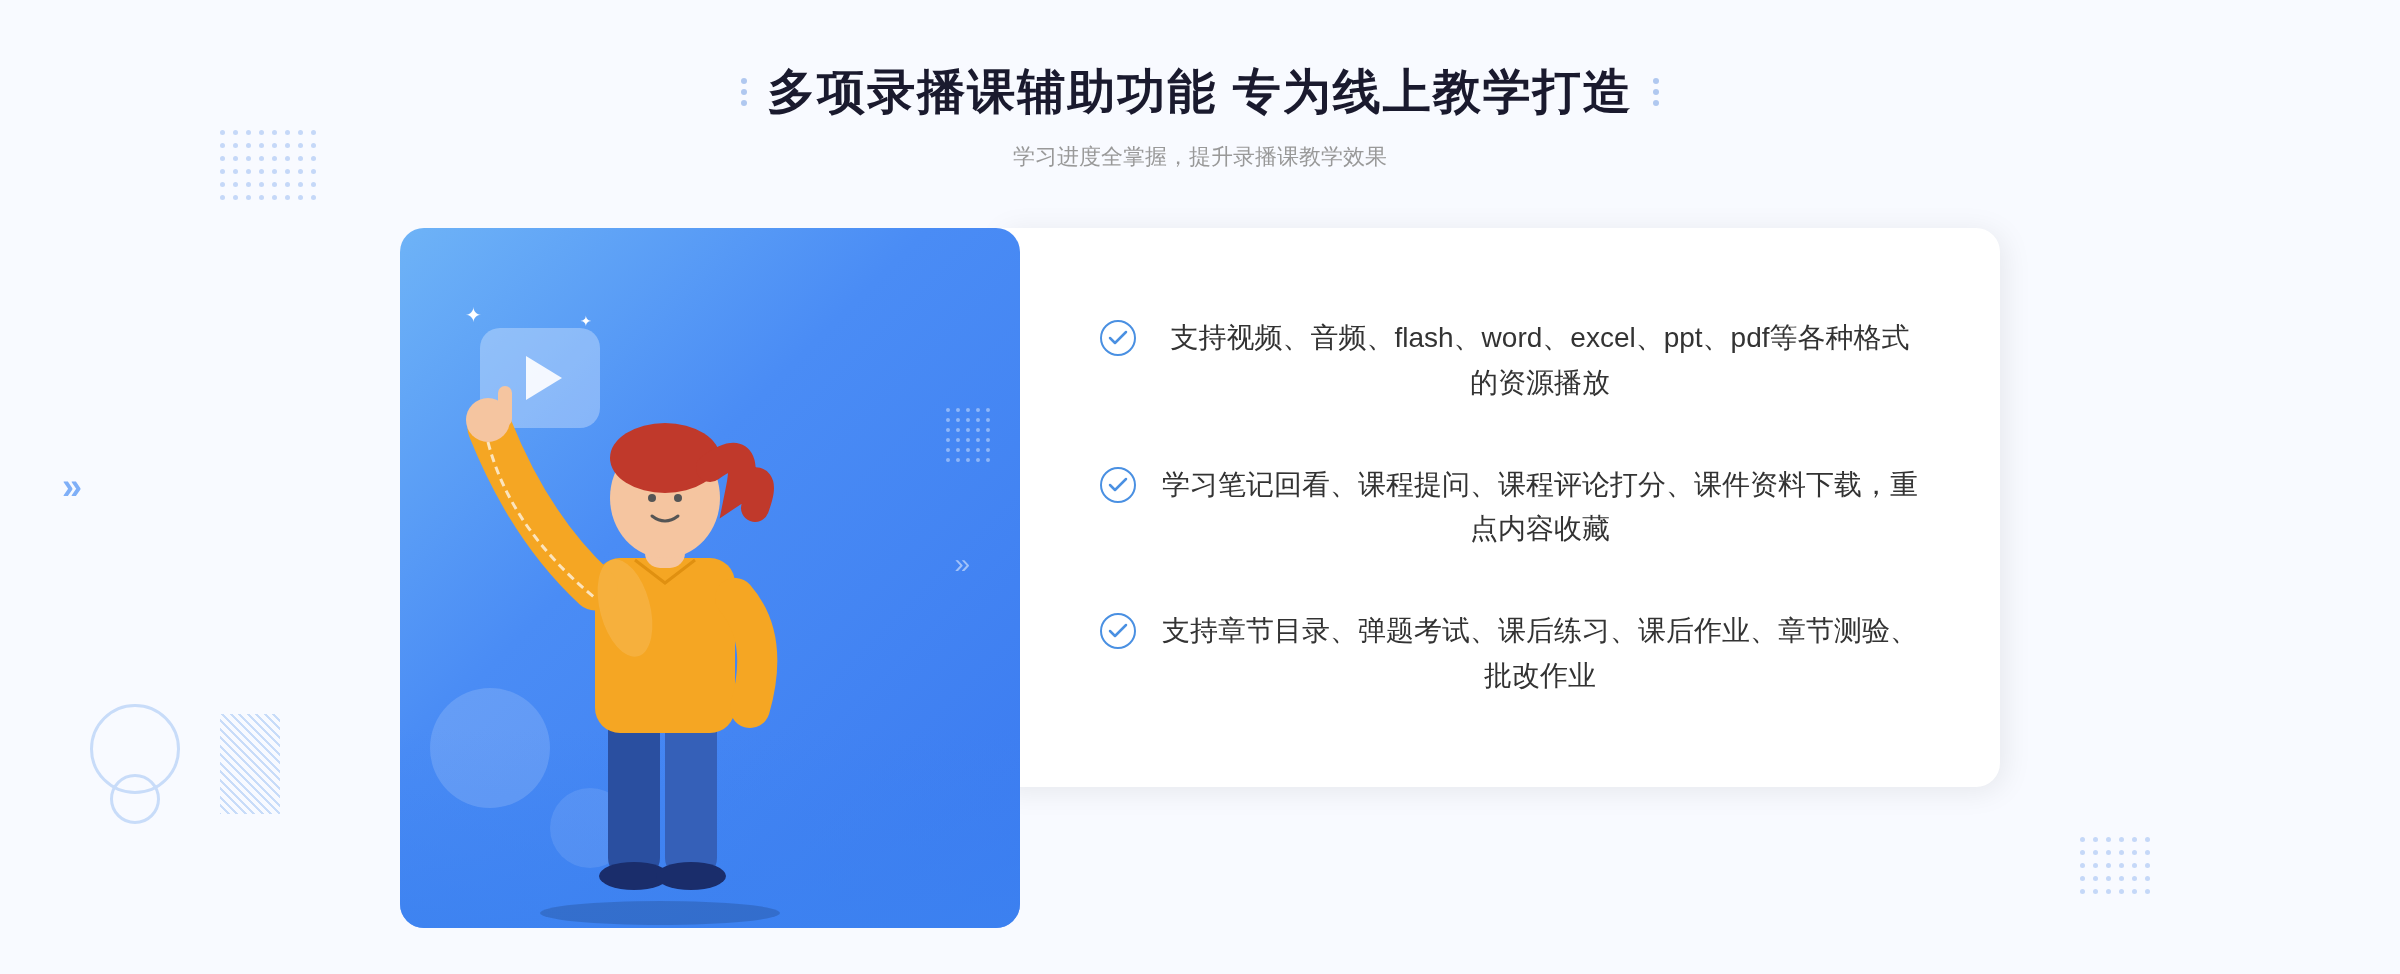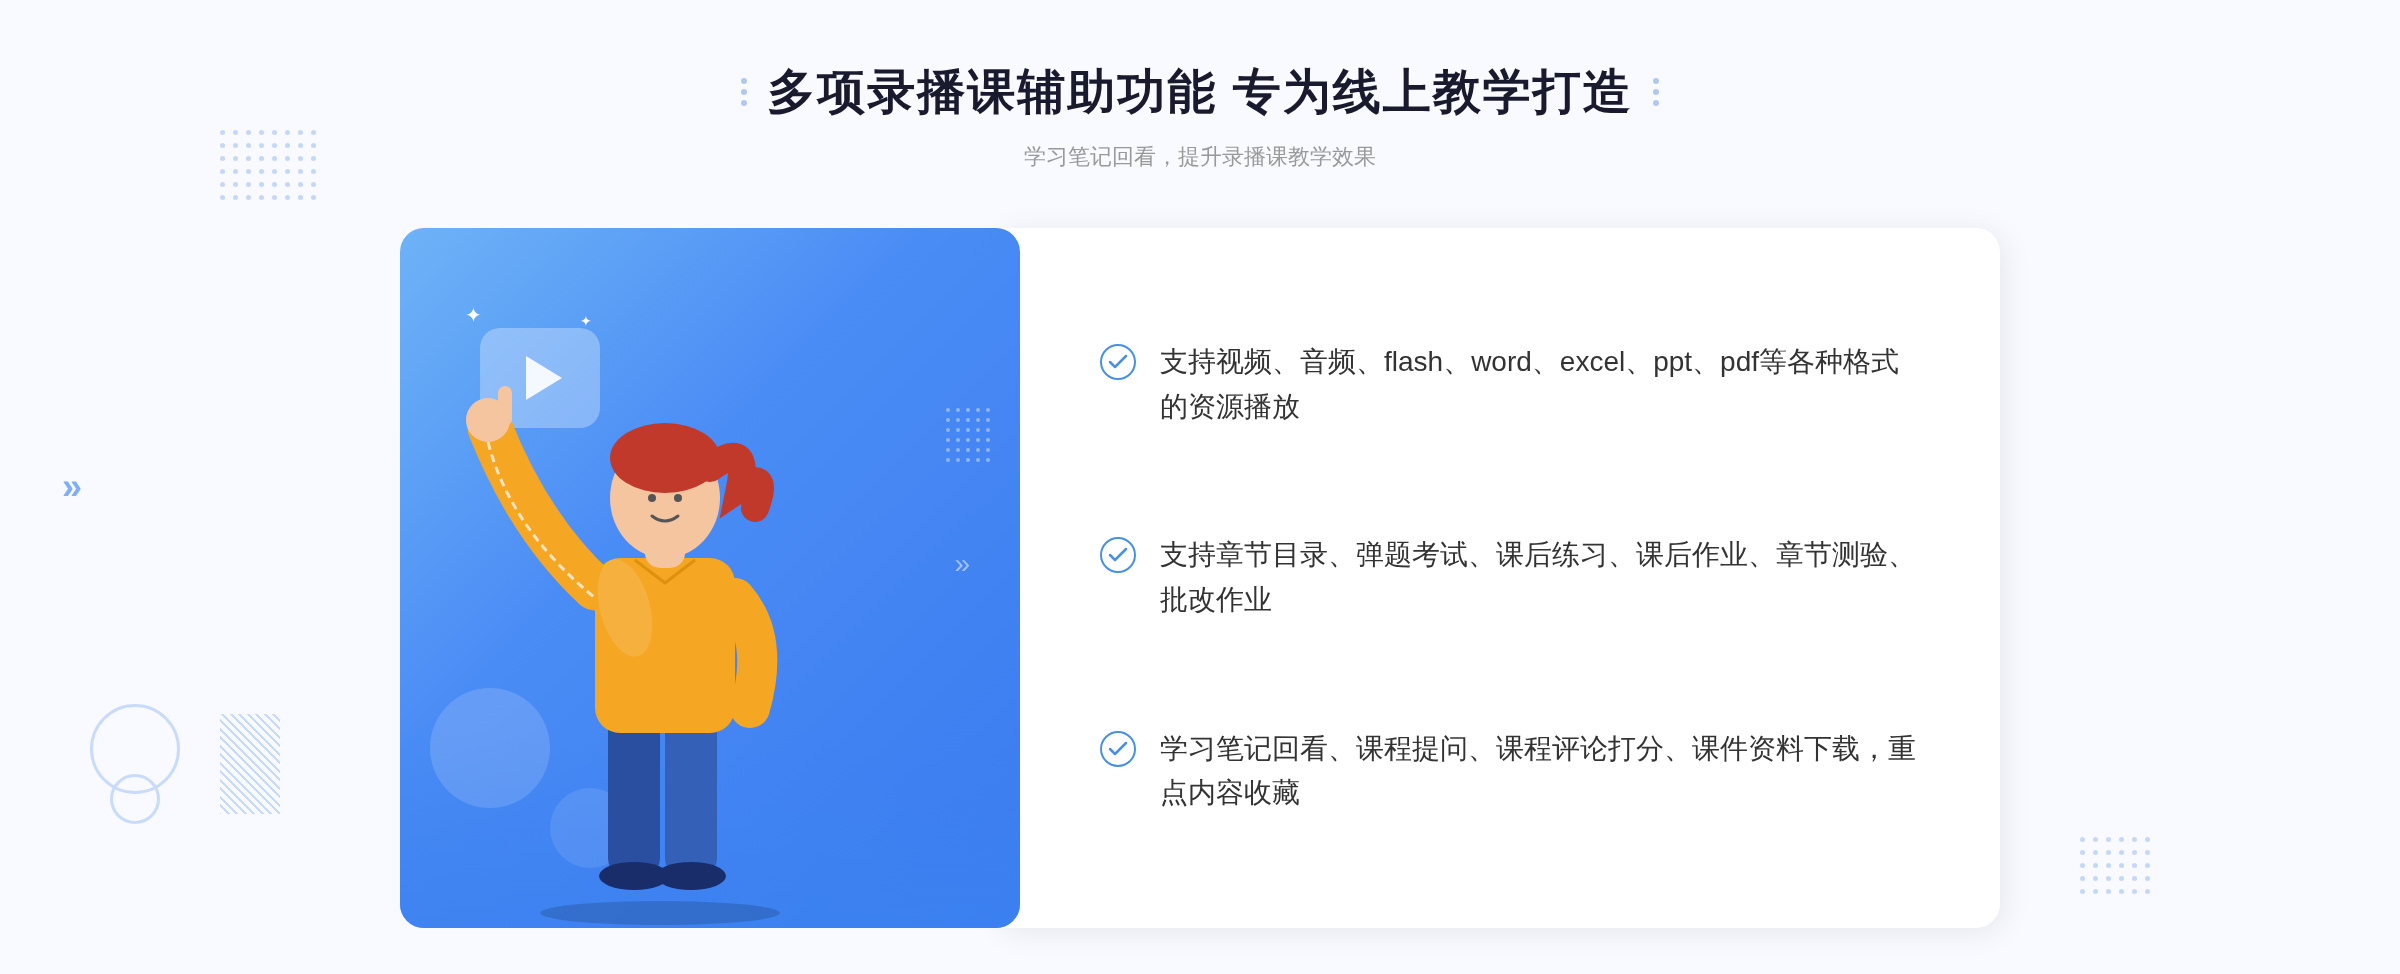--- a/index.html
+++ b/index.html
@@ -228,21 +228,22 @@
       flex: 1;
       background: #ffffff;
       border-radius: 0 24px 24px 0;
       margin-left: -20px;
       padding: 60px 80px 60px 100px;
       display: flex;
       flex-direction: column;
       justify-content: space-around;
       box-shadow: 4px 4px 30px rgba(0,0,0,0.08);
       z-index: 1;
-      height: 700px;
+      height: 559px;
+      text-align: center;
     }
 
     .feature-item {
       display: flex;
       align-items: flex-start;
       gap: 24px;
     }
 
     .check-icon {
       width: 36px;
@@ -385,21 +386,21 @@
           <span></span>
           <span></span>
       </div>
       <h1 class="main-title">多项录播课辅助功能 专为线上教学打造</h1>
       <div class="title-decorator">
         <span></span>
           <span></span>
           <span></span>
       </div>
     </div>
-    <p class="sub-title">学习笔记回看，提升录播课教学效果</p>
+    <p class="sub-title">学习进度全掌握，提升录播课教学效果</p>
   </div>
 
   <div class="content-area">
 
     <div class="illustration-card">
 
       <div class="sparkle sparkle-1">✦</div>
       <div class="sparkle sparkle-2">✦</div>
 
       <div class="play-bubble">
@@ -497,31 +498,31 @@
         <span class="feature-text">支持视频、音频、flash、word、excel、ppt、pdf等各种格式的资源播放</span>
       </div>
 
       <div class="feature-item">
         <div class="check-icon">
           <svg viewBox="0 0 36 36" xmlns="http://www.w3.org/2000/svg">
             <circle cx="18" cy="18" r="17" fill="none" stroke="#4a90e2" stroke-width="2"></circle>
             <path d="M10 18 L15 23 L26 12" stroke="#4a90e2" stroke-width="2.5" fill="none" stroke-linecap="round" stroke-linejoin="round"></path>
           </svg>
         </div>
-        <span class="feature-text">支持章节目录、弹题考试、课后练习、课后作业、章节测验、批改作业</span>
+        <span class="feature-text">学习笔记回看、课程提问、课程评论打分、课件资料下载，重点内容收藏</span>
       </div>
 
       <div class="feature-item">
         <div class="check-icon">
           <svg viewBox="0 0 36 36" xmlns="http://www.w3.org/2000/svg">
             <circle cx="18" cy="18" r="17" fill="none" stroke="#4a90e2" stroke-width="2"></circle>
             <path d="M10 18 L15 23 L26 12" stroke="#4a90e2" stroke-width="2.5" fill="none" stroke-linecap="round" stroke-linejoin="round"></path>
           </svg>
         </div>
-        <span class="feature-text">学习笔记回看、课程提问、课程评论打分、课件资料下载，重点内容收藏</span>
+        <span class="feature-text">支持章节目录、弹题考试、课后练习、课后作业、章节测验、批改作业</span>
       </div>
 
 
     </div>
   </div>
 
   <div class="deco-circle-1"></div>
   <div class="deco-circle-2"></div>
 
   <div class="stripes-deco"></div>

